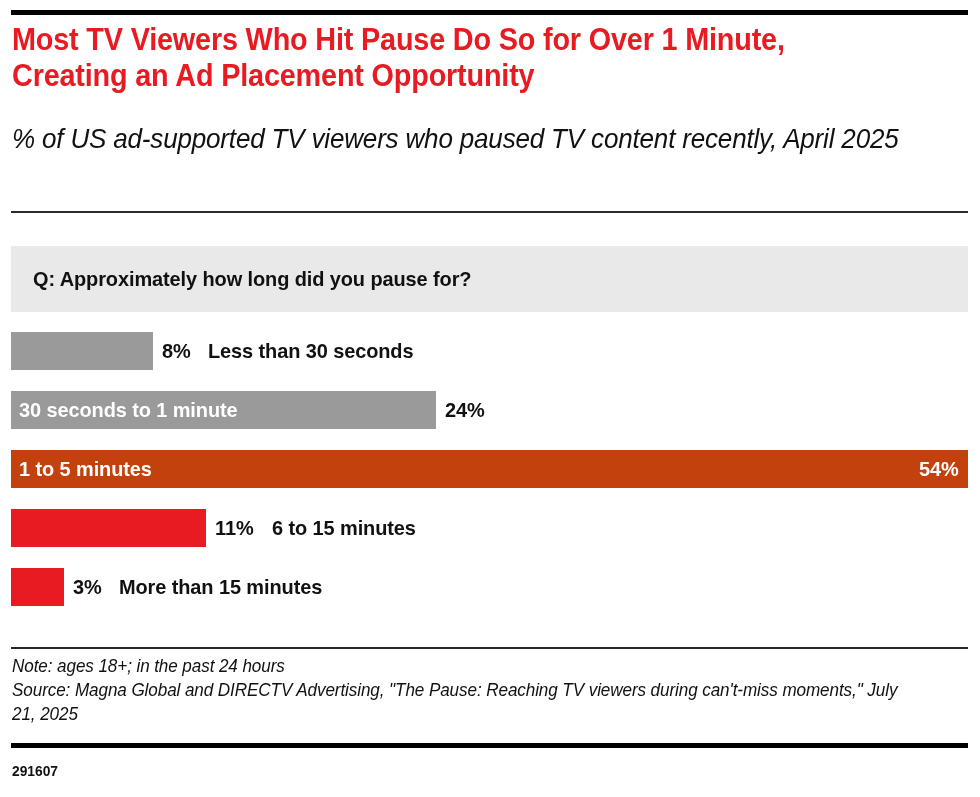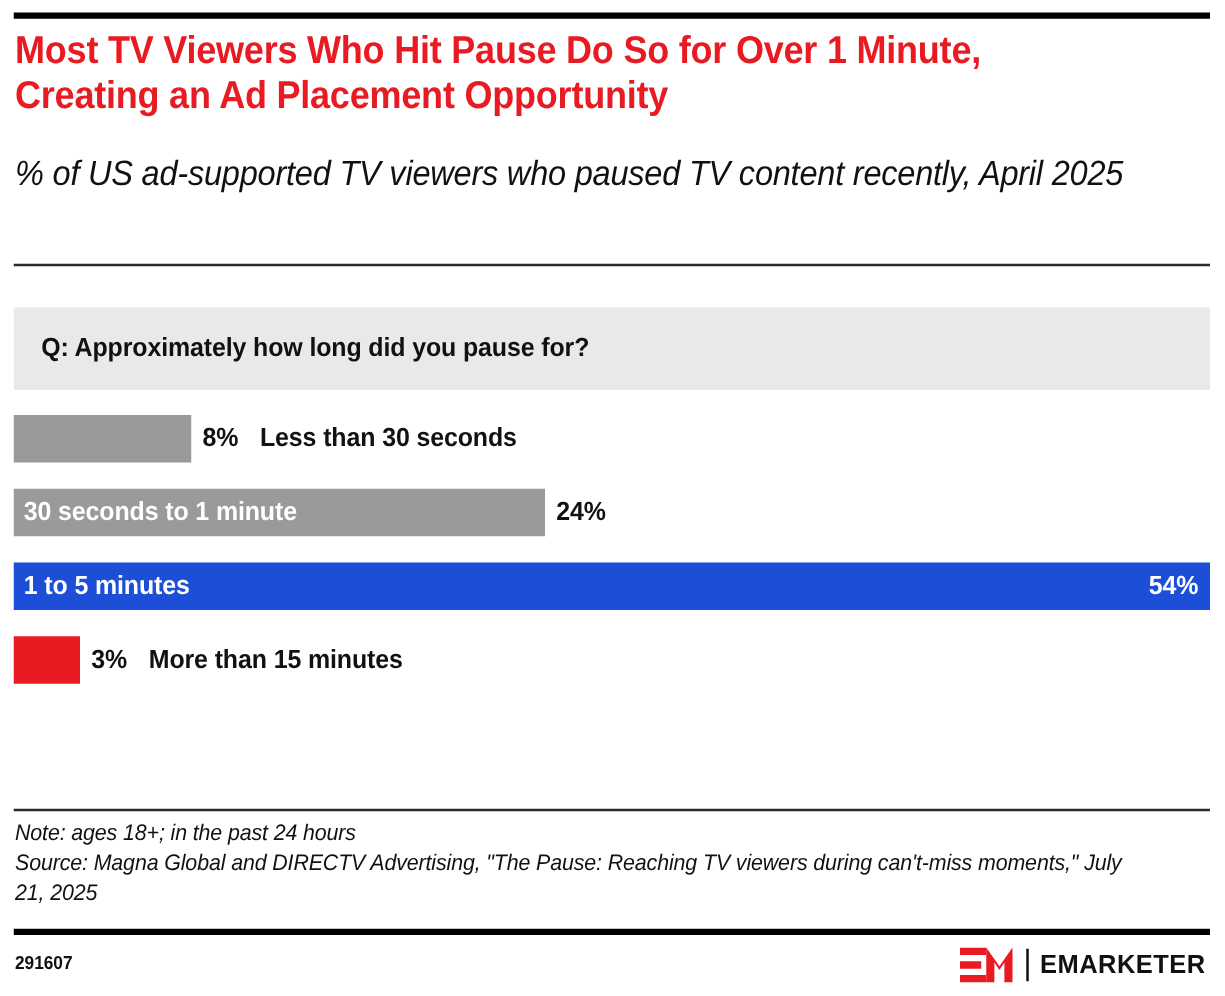--- a/index.html
+++ b/index.html
@@ -249,47 +249,42 @@
         <span class="out-value" style="left: 162px;">8%</span>
         <span class="out-label" style="left: 208px;">Less than 30 seconds</span>
       </div>
       <div class="bar-row">
         <div class="bar" style="width: 425px; background: rgb(154, 154, 154);">
           <span class="bar-inner-label">30 seconds to 1 minute</span>
         </div>
         <span class="out-value" style="left: 445px;">24%</span>
       </div>
       <div class="bar-row">
-        <div class="bar" style="width: 957px; background: #1d4ed8;">
+        <div class="bar" style="width: 957px; background: #c2410c;">
           <span class="bar-inner-label">1 to 5 minutes</span>
           <span class="bar-inner-value">54%</span>
         </div>
+      </div>
+      <div class="bar-row">
+        <div class="bar" style="width: 195px; background: rgb(232, 27, 35);"></div>
+        <span class="out-value" style="left: 215px;">11%</span>
+        <span class="out-label" style="left: 272px;">6 to 15 minutes</span>
       </div>
       <div class="bar-row">
         <div class="bar" style="width: 53px; background: rgb(232, 27, 35);"></div>
         <span class="out-value" style="left: 73px;">3%</span>
         <span class="out-label" style="left: 119px;">More than 15 minutes</span>
       </div>
     </div>
 
   <div class="rule-thin-2"></div>
 
   <div class="notes">
     <span class="note-line">Note: ages 18+; in the past 24 hours</span>
     <span class="note-line">Source: Magna Global and DIRECTV Advertising, "The Pause: Reaching TV viewers during can't-miss moments," July 21, 2025</span>
   </div>
 
   <div class="rule-bottom"></div>
 
   <div class="chart-id">291607</div>
 
-  <div class="logo">
-    <svg class="logo-mark" viewBox="0 0 44 28">
-      <rect x="0" y="0" width="21" height="6" fill="#E81B23"></rect>
-      <rect x="0" y="11" width="17" height="6" fill="#E81B23"></rect>
-      <rect x="0" y="22" width="21" height="6" fill="#E81B23"></rect>
-      <polygon points="21,28 21,0 31.5,15 42,0 42,28 35.5,28 35.5,12 31.5,18 27.5,12 27.5,28" fill="#E81B23"></polygon>
-    </svg>
-    <span class="logo-divider"></span>
-    <span class="logo-word">EMARKETER</span>
-  </div>
 
 </div>
 
 </body></html>

